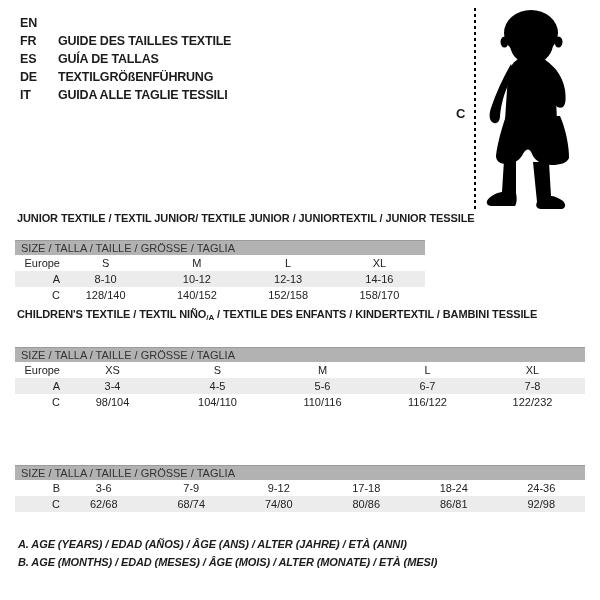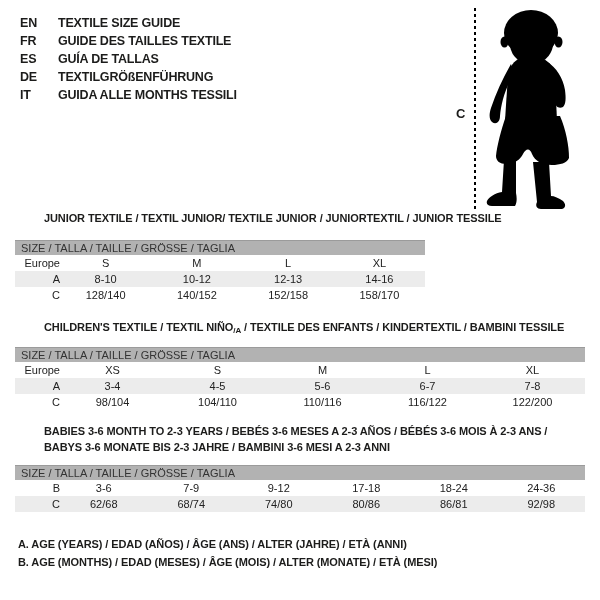--- a/index.html
+++ b/index.html
@@ -14,67 +14,66 @@
   .lang-row{display:flex;height:18px;font-weight:bold;font-size:12.5px;letter-spacing:-0.2px;}
   .lang-code{width:38px;}
   
   .measure-line{
     position:absolute;left:474px;top:8px;width:2px;height:202px;
     background:repeating-linear-gradient(to bottom,#000 0 3px,transparent 3px 6px);
   }
   .measure-label{position:absolute;left:456px;top:106px;font-size:13px;font-weight:bold;}
   .baby-svg{position:absolute;left:478px;top:8px;width:95px;height:205px;}
   
-  .sec-title{position:absolute;font-size:11px;font-weight:bold;letter-spacing:-0.1px;white-space:nowrap;margin-left:27px;}
+  .sec-title{position:absolute;font-size:11px;font-weight:bold;letter-spacing:-0.1px;white-space:nowrap;}
   .title-junior{top:212px;left:17px;}
-  .title-children{top:321px;left:17px;}
+  .title-children{top:308px;left:17px;}
   .title-babies{top:423px;left:17px;line-height:16px;}
   .t-sub{font-size:8px;position:relative;top:2px;}
   
   table.size-table{position:absolute;border-collapse:collapse;table-layout:fixed;}
   .tbl-junior{top:240px;left:15px;width:410px;}
   .tbl-children{top:347px;left:15px;width:570px;}
   .tbl-babies{top:465px;left:15px;width:570px;}
   .size-table td{font-size:11px;height:16px;padding:0;text-align:center;vertical-align:middle;color:#222;}
   .size-table tr.bar td{
     background:var(--bar-gray,#b2b2b2);
     border-top:1px solid #9b9b9b;
     text-align:left;padding-left:6px;height:14px;color:#333;font-size:11px;
   }
   .size-table td.lbl{text-align:right;padding-left:6px;}
   .size-table tr.alt td{background:var(--row-alt-gray,#ececec);}
   
   .footnotes{position:absolute;top:535px;left:18px;}
-  .footnote{font-size:11px;font-weight:bold;line-height:18px;letter-spacing:-0.1px;white-space:nowrap;}
+  .footnote{font-size:11px;font-weight:bold;line-height:18px;letter-spacing:-0.1px;white-space:nowrap;font-style:italic;}
 </style>
 </head>
 <body>
 
 <div class="canvas">
 
   <div class="langs">
     <div class="lang-row">
       <span class="lang-code">EN</span>
-      <span class="lang-title">TEXTILE SIZE GUIDE</span>
     </div>
     <div class="lang-row">
       <span class="lang-code">FR</span>
       <span class="lang-title">GUIDE DES TAILLES TEXTILE</span>
     </div>
     <div class="lang-row">
       <span class="lang-code">ES</span>
       <span class="lang-title">GUÍA DE TALLAS</span>
     </div>
     <div class="lang-row">
       <span class="lang-code">DE</span>
       <span class="lang-title">TEXTILGRÖßENFÜHRUNG</span>
     </div>
     <div class="lang-row">
       <span class="lang-code">IT</span>
-      <span class="lang-title">GUIDA ALLE MONTHS TESSILI</span>
+      <span class="lang-title">GUIDA ALLE TAGLIE TESSILI</span>
     </div>
   </div>
 
   <div class="measure-line"></div>
   <div class="measure-label">C</div>
   <svg class="baby-svg" viewBox="0 0 95 205" xmlns="http://www.w3.org/2000/svg" aria-hidden="true">
     <g fill="#000">
 
       <ellipse cx="53" cy="25" rx="27" ry="23"></ellipse>
       <ellipse cx="26.5" cy="34" rx="4" ry="5.5"></ellipse>
@@ -161,29 +160,25 @@
       <td>5-6</td>
       <td>6-7</td>
       <td>7-8</td>
     </tr>
     <tr>
       <td class="lbl">C</td>
       <td>98/104</td>
       <td>104/110</td>
       <td>110/116</td>
       <td>116/122</td>
-      <td>122/200</td>
+      <td>122/232</td>
     </tr>
   </tbody>
     </table>
 
-  <div class="sec-title title-babies">
-    <div>BABIES 3-6 MONTH TO 2-3 YEARS / BEBÉS 3-6 MESES A 2-3 AÑOS / BÉBÉS 3-6 MOIS À 2-3 ANS /</div>
-    <div>BABYS 3-6 MONATE BIS 2-3 JAHRE / BAMBINI 3-6 MESI A 2-3 ANNI</div>
-  </div>
   <table class="size-table tbl-babies">
     <colgroup>
         <col style="width:45px">
         <col>
         <col>
         <col>
         <col>
         <col>
         <col>
       </colgroup>

